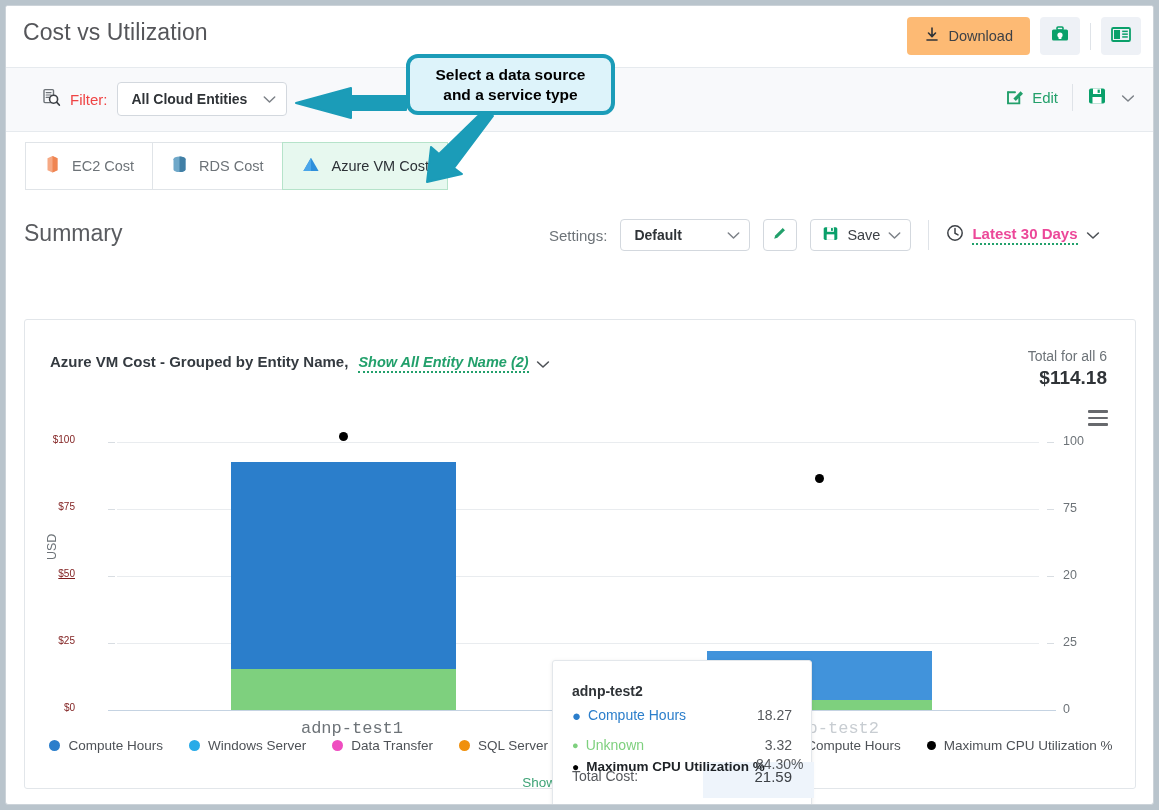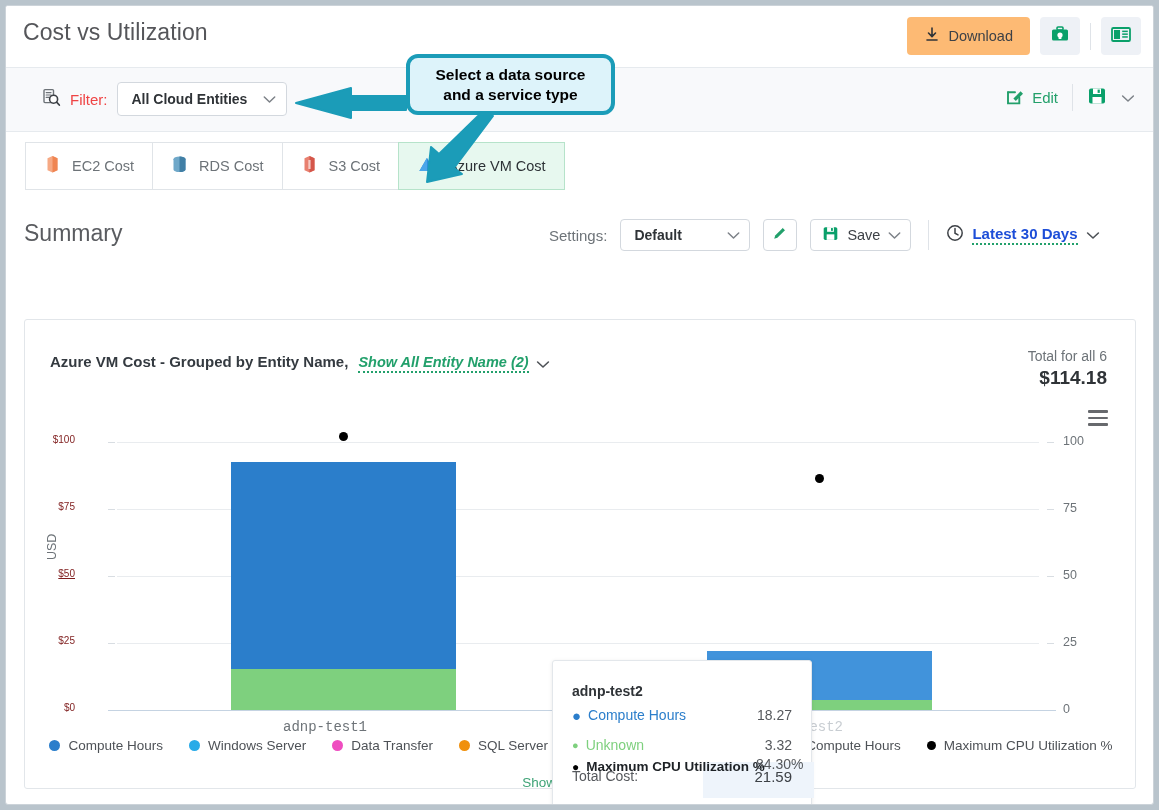--- a/index.html
+++ b/index.html
@@ -176,21 +176,21 @@
     background: #fff; border: 1px solid #d3d8de; border-radius: 4px;
     display: flex; align-items: center; gap: 8px;
     padding: 0 9px 0 11px;
     font-size: 14.5px; color: #3d4146; cursor: pointer;
   }
   .sep-v { width: 1px; height: 30px; background: #dfe3e8; margin: 0 4px; }
   .daterange {
     display: flex; align-items: center; gap: 8px; cursor: pointer;
   }
   .daterange-text {
-    font-size: 15px; font-weight: bold; color: #1d4ed8;
+    font-size: 15px; font-weight: bold; color: #ec4899;
     border-bottom: 2px dotted #22a06b;
     padding-bottom: 1px;
   }
 
   
   .chart-card {
     position: absolute;
     left: 18px; top: 313px;
     width: 1112px; height: 470px;
     background: #fff;
@@ -242,22 +242,22 @@
   }
   .gridline {
     position: absolute; height: 1px; background: #e9ecef;
   }
   .axisline {
     position: absolute; height: 1px; background: #c5d3e2;
   }
   .tickmark { position: absolute; height: 1px; width: 7px; background: #d8dde2; }
   .bar { position: absolute; }
   .xcat {
-    position: absolute; font-size: 14px; color: #6d7378;
-    text-align: left; font-family: "Liberation Mono", monospace;
+    position: absolute; font-size: 17px; color: #6d7378;
+    text-align: right; font-family: "Liberation Mono", monospace;
   }
   .dot {
     position: absolute; width: 9px; height: 9px; border-radius: 50%;
     background: #000;
   }
 
   
   .tooltip {
     position: absolute;
     left: 527px; top: 240px;
@@ -444,30 +444,20 @@
       <div class="tab">
         <span>
           <svg width="17" height="19" viewBox="0 0 17 19">
             <ellipse cx="8.5" cy="4.2" rx="6" ry="2.6" fill="#6fa8c9"></ellipse>
             <path d="M2.5 4.2 V14.4 C2.5 15.9 5.2 17 8.5 17 C11.8 17 14.5 15.9 14.5 14.4 V4.2 Z" fill="#6fa8c9"></path>
             <path d="M8.5 1.6 C11.8 1.6 14.5 2.8 14.5 4.2 V14.4 C14.5 15.9 11.8 17 8.5 17 Z" fill="#417fa5"></path>
           </svg>
         </span>
         <span>RDS Cost</span>
       </div>
-      <div class="tab">
-        <span>
-          <svg width="17" height="19" viewBox="0 0 17 19">
-            <path d="M3.5 3.3 L8.5 1 L13.5 3.3 V15.2 L8.5 17.6 L3.5 15.2 Z" fill="#e88070"></path>
-            <path d="M8.5 1 L13.5 3.3 V15.2 L8.5 17.6 Z" fill="#d4564a"></path>
-            <rect x="7.4" y="5" width="2.2" height="9" fill="#fff" opacity="0.65"></rect>
-          </svg>
-        </span>
-        <span>S3 Cost</span>
-      </div>
       <div class="tab active">
         <span>
           <svg width="20" height="18" viewBox="0 0 20 18">
             <path d="M10 1.8 L17.6 15 H2.4 Z" fill="#2e8fdb"></path>
             <path d="M10 1.8 L10 15 H2.4 Z" fill="#4ba6ea"></path>
           </svg>
         </span>
         <span>Azure VM Cost</span>
       </div>
     </div>
@@ -557,21 +547,21 @@
       <div class="ylabel-left">USD</div>
 
       <div class="ytick-l" style="left:-10px; top:22px;">$100</div>
       <div class="ytick-l" style="left:-10px; top:89px;">$75</div>
       <div class="ytick-l" style="left:-10px; top:156px;text-decoration:underline;">$50</div>
       <div class="ytick-l" style="left:-10px; top:223px;">$25</div>
       <div class="ytick-l" style="left:-10px; top:290px;">$0</div>
 
       <div class="ytick-r" style="left:1038px; top:22px;">100</div>
       <div class="ytick-r" style="left:1038px; top:89px;">75</div>
-      <div class="ytick-r" style="left:1038px; top:156px;">50</div>
+      <div class="ytick-r" style="left:1038px; top:156px;">20</div>
       <div class="ytick-r" style="left:1038px; top:223px;">25</div>
       <div class="ytick-r" style="left:1038px; top:290px;">0</div>
 
       <div class="tickmark" style="left:83px; top:22px;"></div>
       <div class="tickmark" style="left:83px; top:89px;"></div>
       <div class="tickmark" style="left:83px; top:156px;"></div>
       <div class="tickmark" style="left:83px; top:223px;"></div>
       <div class="tickmark" style="left:1022px; top:22px;"></div>
       <div class="tickmark" style="left:1022px; top:89px;"></div>
       <div class="tickmark" style="left:1022px; top:156px;"></div>

